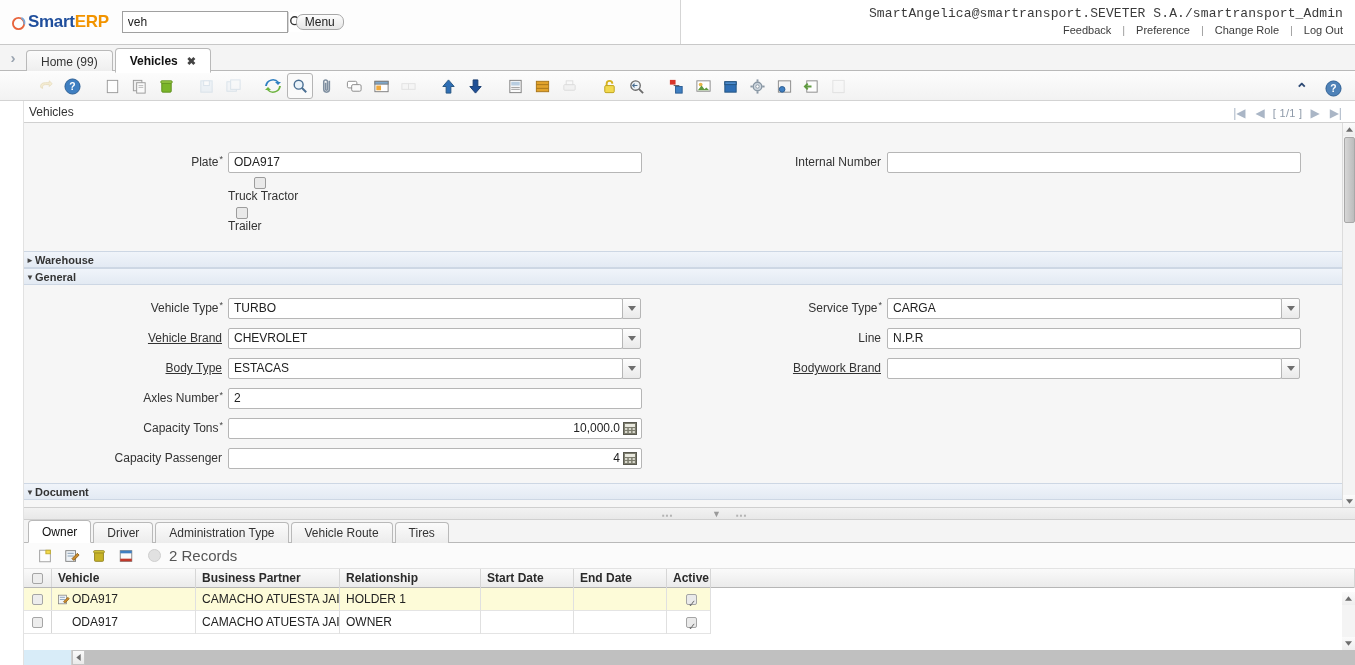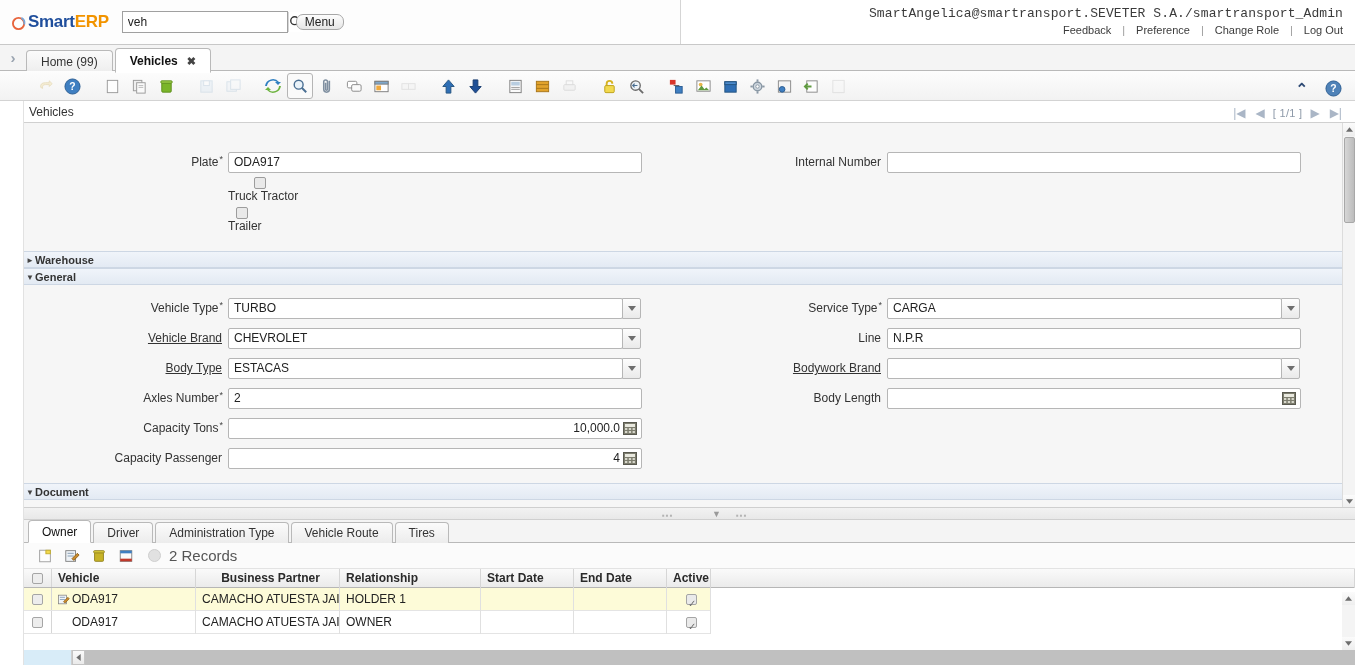--- a/index.html
+++ b/index.html
@@ -225,21 +225,21 @@
   .grow { display: flex; height: 23px; align-items: center; font-size: 12px; color: #222; border-bottom: 1px solid #e4e4e4; }
   .grow.sel { background: #fdfbd8; }
   .grow .gcell { height: 23px; line-height: 23px; border-right: 1px solid #e0e0e0; }
   .c-chk { width: 28px; display: flex; align-items: center; justify-content: center; border-right: 1px solid #d6d6d6; height: 100%; }
   .c-icn { width: 18px; display: flex; align-items: center; justify-content: center; }
   .gchk { width: 11px; height: 11px; border: 1px solid #a5a5a5; background: #ededed; border-radius: 2px; cursor: pointer; }
   .gchk.on { background: #eaeaea; position: relative; }
   .gchk.on:after {
     content: "✓"; position: absolute; left: 1px; top: -3px; font-size: 10px; color: #6f6f6f;
   }
-  .w-veh { width: 144px; } .w-bp { width: 144px; text-align: center; } .w-rel { width: 141px; }
+  .w-veh { width: 144px; } .w-bp { width: 144px; } .w-rel { width: 141px; }
   .w-sd { width: 93px; } .w-ed { width: 93px; } .w-act { width: 44px; }
   .w-tail { flex: 1; }
 
   .gridscroll { position: absolute; left: 0; bottom: 0; width: 1331px; height: 15px; display: flex; }
   .gs-corner { width: 48px; background: #d8ecf8; border-right: 1px solid #cfcfcf; }
   .gs-left { width: 13px; background: linear-gradient(#fafafa,#eaeaea); border: 1px solid #c4c4c4; display: flex; align-items: center; justify-content: center; cursor: pointer; }
   .gs-track { flex: 1; background: #c0c0c0; }
   .gvscroll { position: absolute; right: 0; top: 72px; width: 13px; height: 58px; background: #f4f4f4; }
 </style>
 </head>
@@ -619,38 +619,20 @@
             </div>
           </div>
 
           <div class="row">
             <div class="cell">
               <div class="lbl">
                 <span>Axles Number</span><span class="req">*</span>
               </div>
               <div class="inp w1">
                 <span>2</span>
-              </div>
-            </div>
-            <div class="cell">
-              <div class="lbl">Body Length</div>
-              <div class="inp w2 num">
-                <span class="numtxt"></span>
-                <svg class="calc" viewBox="0 0 14 13">
-                    <rect x="0.5" y="0.5" width="13" height="12" fill="#7d7d6e" stroke="#5a5a50"></rect>
-                    <rect x="2" y="2" width="10" height="3" fill="#e9e9df"></rect>
-                    <g fill="#d8d8cc">
-                      <rect x="2" y="6" width="2.3" height="2"></rect>
-                      <rect x="5.8" y="6" width="2.3" height="2"></rect>
-                      <rect x="9.6" y="6" width="2.3" height="2"></rect>
-                      <rect x="2" y="9" width="2.3" height="2"></rect>
-                      <rect x="5.8" y="9" width="2.3" height="2"></rect>
-                      <rect x="9.6" y="9" width="2.3" height="2"></rect>
-                    </g>
-                  </svg>
               </div>
             </div>
           </div>
 
           <div class="row">
             <div class="cell">
               <div class="lbl">
                 <span>Capacity Tons</span><span class="req">*</span>
               </div>
               <div class="inp w1 num">

